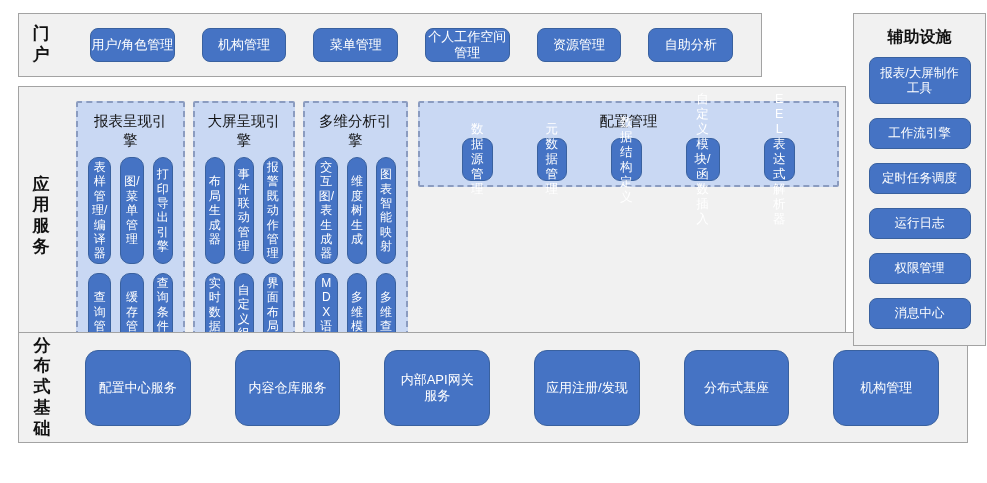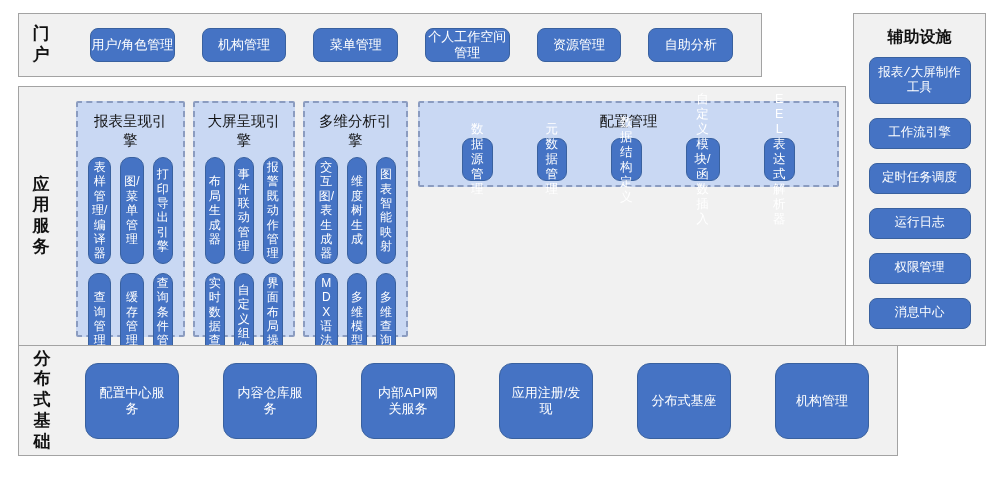--- a/index.html
+++ b/index.html
@@ -1,21 +1,21 @@
 <!DOCTYPE html>
 <html><head>
 <meta charset="utf-8">
 <style>
   html,body{margin:0;padding:0;background:#ffffff;font-family:"Liberation Sans","DejaVu Sans",sans-serif;}
   .canvas{position:relative;width:987px;height:483px;background:#ffffff;overflow:hidden;}
 
   .panel{position:absolute;background:#f1f1f1;border:1px solid #a3a3a3;box-sizing:border-box;}
   .panel-top{left:18px;top:13px;width:744px;height:64px;display:flex;align-items:center;}
   .panel-mid{left:18px;top:86px;width:828px;height:260px;display:flex;align-items:stretch;}
-  .panel-bottom{left:18px;top:345px;width:880px;height:111px;display:flex;align-items:center;}
+  .panel-bottom{left:18px;top:332px;width:950px;height:111px;display:flex;align-items:center;}
   .panel-side{left:853px;top:13px;width:133px;height:333px;display:flex;flex-direction:column;align-items:center;}
 
   .vlabel{flex:0 0 auto;width:22px;margin-left:11px;font-size:17px;font-weight:bold;color:#111;
           text-align:center;word-break:break-all;line-height:1.22;}
   .panel-mid .vlabel{align-self:center;}
   .panel-bottom .vlabel{margin-left:12px;}
 
   .btn{background:#4573c4;border:1px solid #39619f;color:#ffffff;display:flex;align-items:center;
        justify-content:center;text-align:center;word-break:break-all;line-height:1.2;box-sizing:border-box;}
 
@@ -39,21 +39,21 @@
   .config-row .btn.w2{flex:1.18;}
   .config-row .btn.w3{flex:1.55;}
 
   
   .bottom-row{flex:1;display:flex;gap:44px;padding:0 28px 0 32px;}
   .bottom-row .btn{flex:1;height:76px;border-radius:13px;font-size:13px;padding:2px 10px;}
 
   
   .side-title{font-size:16px;font-weight:bold;color:#111;margin:13px 0 9px;text-align:center;}
   .side-col{display:flex;flex-direction:column;align-items:center;gap:14px;}
-  .side-col .btn{width:102px;height:31px;border-radius:8px;font-size:12.5px;padding:2px 5px;font-family:Liberation Mono, monospace;}
+  .side-col .btn{width:102px;height:31px;border-radius:8px;font-size:12.5px;padding:2px 5px;}
   .side-col .btn.tall{height:47px;}
 </style>
 </head>
 <body>
 
 <div class="canvas">
 
   <section class="panel panel-top">
     <div class="vlabel">门户</div>
     <div class="top-row">

